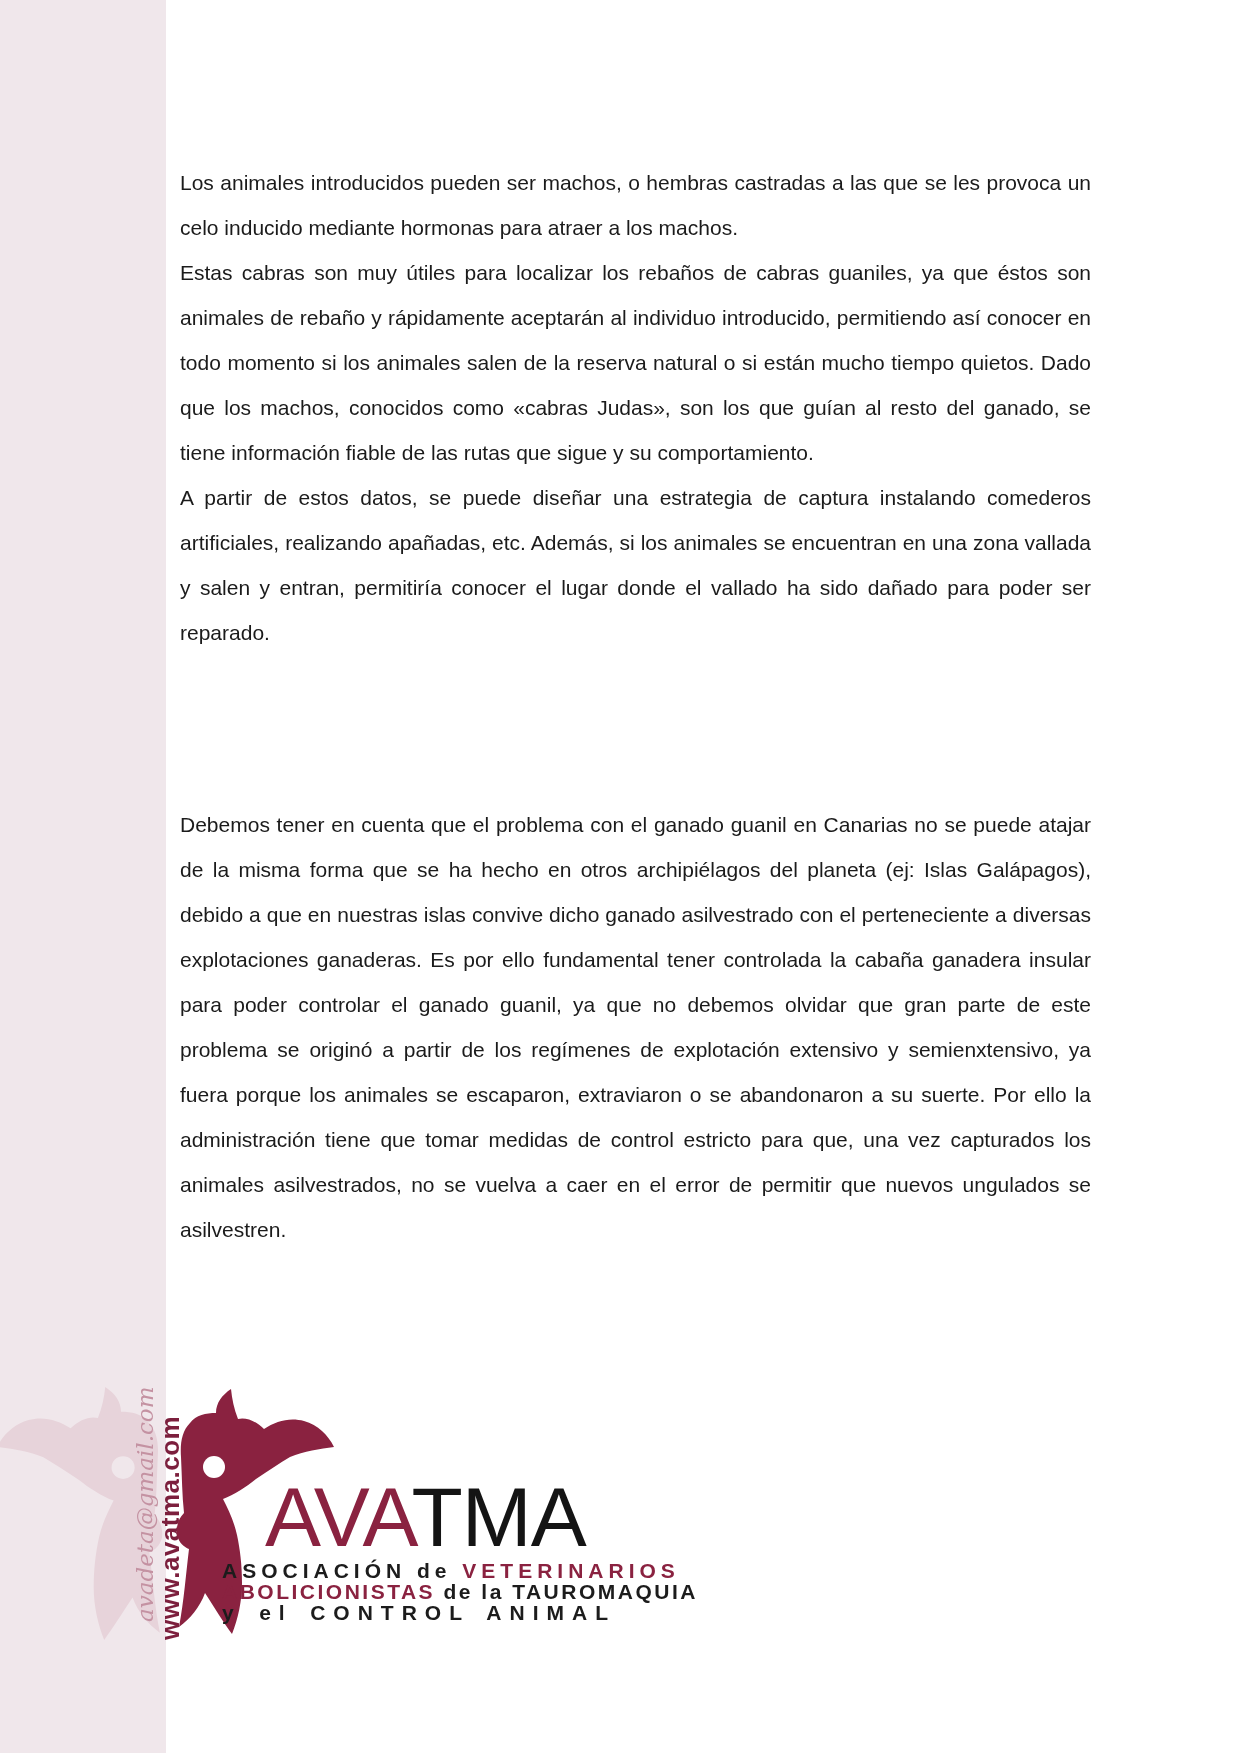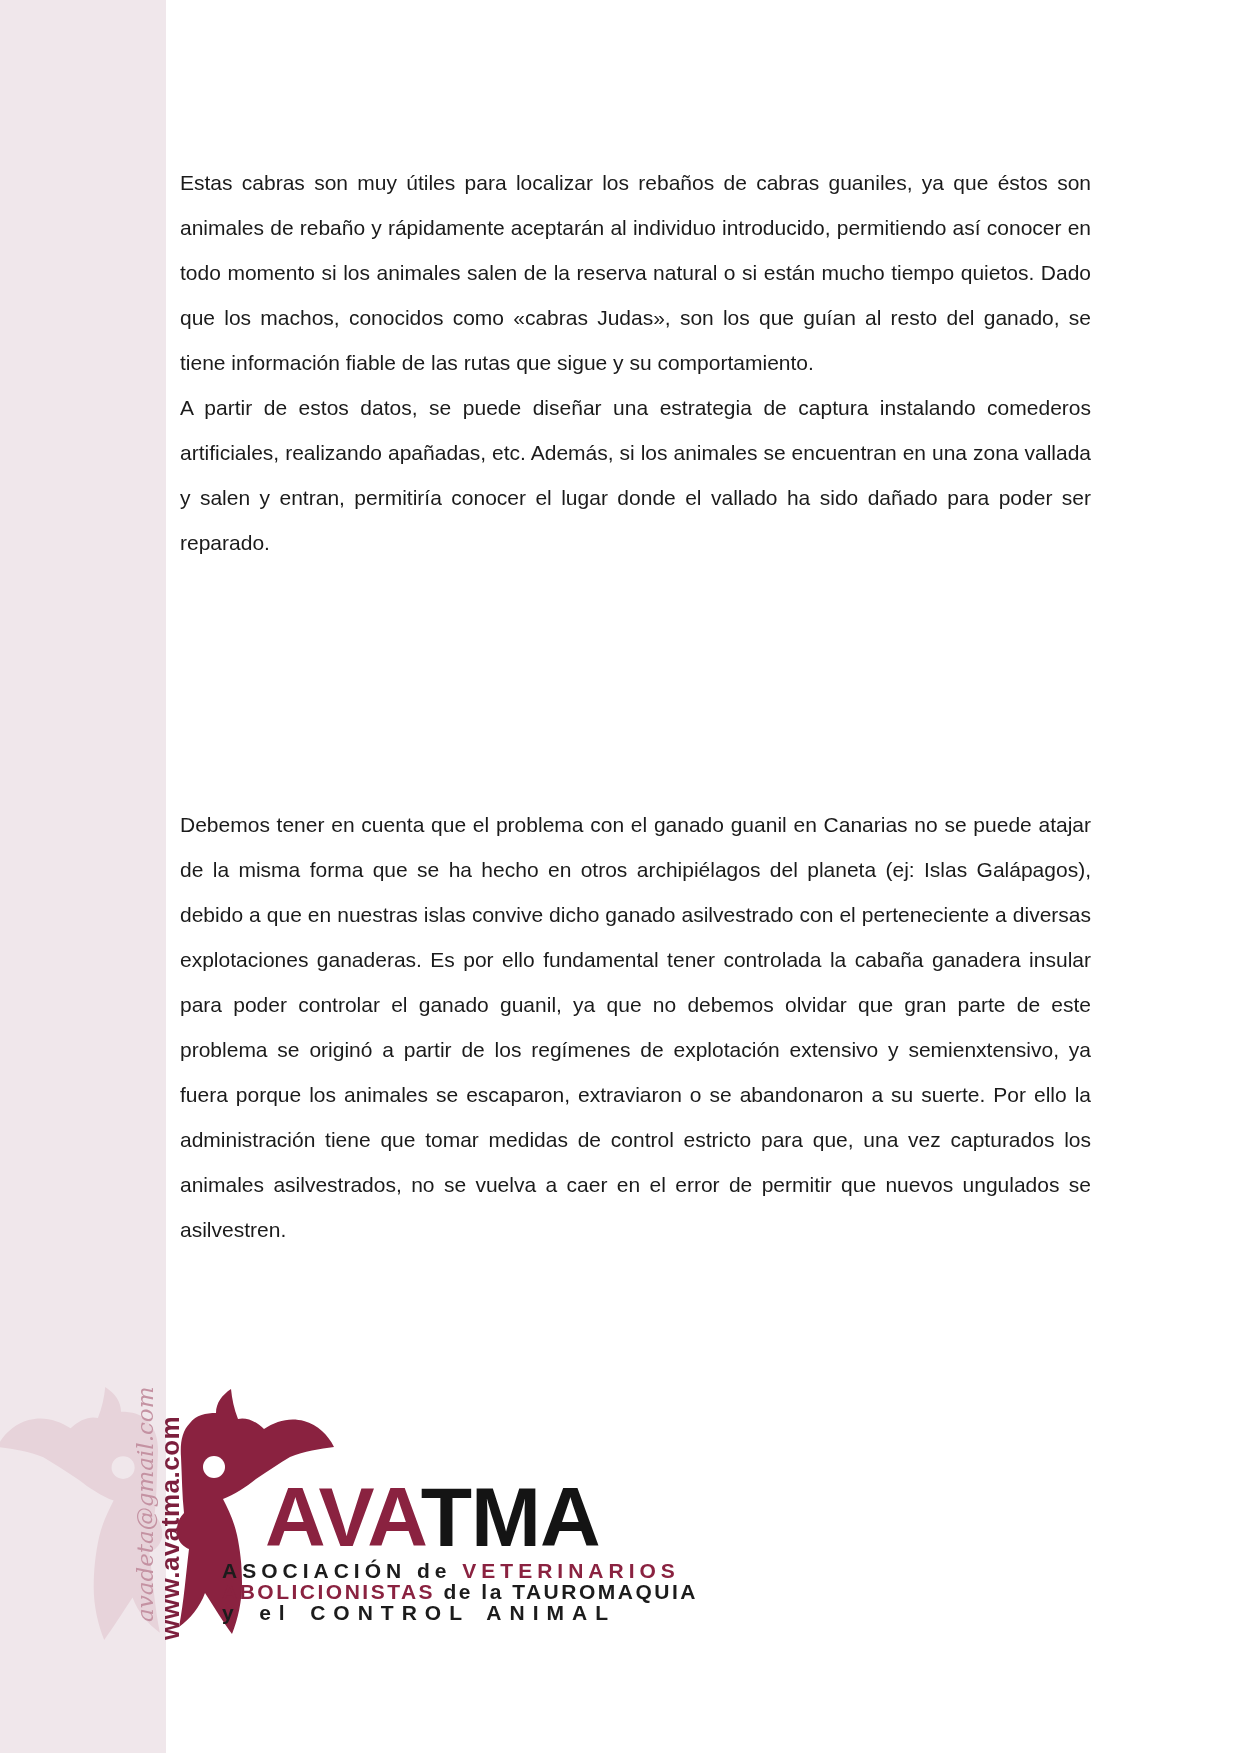--- a/index.html
+++ b/index.html
@@ -49,21 +49,21 @@
     font-weight:bold;
     font-size:26px;
     letter-spacing:0.5px;
     color:#7c1f3d;
   }
   
   .bull-logo{position:absolute;left:176px;top:1387px;z-index:4;}
   .bull-watermark{position:absolute;left:-5px;top:1385px;z-index:2;transform:scaleX(-1);}
   .brand{
     position:absolute;left:265px;top:1475px;
-    font-size:84px;line-height:1;font-weight:bold;
+    font-size:84px;line-height:1;font-weight:normal;
     letter-spacing:-1px;white-space:nowrap;
     z-index:5;
   }
   .brand .accent{color:#8a2240;}
   .brand .rest{color:#141414;}
   .tagline{
     position:absolute;left:222px;top:1560px;width:394px;z-index:5;
     font-weight:bold;color:#1c1c1c;
   }
   .tagline .tl{
@@ -85,20 +85,21 @@
 <svg class="bull-watermark" width="168" height="258" viewBox="0 0 160 250" preserveAspectRatio="none">
   <path fill="#e7d3da" d="M55,2 C46,8 40,16 40,26 C30,26 20,28 14,36 C6,44 4,56 5,70 C6,90 6,108 8,126 C2,132 0,140 1,148 C3,156 8,160 13,162 C10,186 8,214 3,240 C14,232 24,220 29,206 C38,220 48,236 56,247 C62,232 66,214 66,196 C66,178 64,162 61,148 C58,134 52,122 47,112 C58,108 70,100 80,92 C92,84 104,76 114,70 C128,64 144,62 158,60 C152,48 142,38 128,34 C114,30 100,34 88,42 C80,34 70,30 62,32 C58,22 56,12 55,2 Z"></path>
   <circle cx="38" cy="80" r="11" fill="#f0e7eb"></circle>
 </svg>
 
 <div class="vert vert-email">avadeta@gmail.com</div>
 <div class="vert vert-www">www.avatma.com</div>
 
 <main>
   <div class="textflow" id="flow1">
+    <p>Los animales introducidos pueden ser machos, o hembras castradas a las que se les provoca un celo inducido mediante hormonas para atraer a los machos.</p>
     <p>Estas cabras son muy útiles para localizar los rebaños de cabras guaniles, ya que éstos son animales de rebaño y rápidamente aceptarán al individuo introducido, permitiendo así conocer en todo momento si los animales salen de la reserva natural o si están mucho tiempo quietos. Dado que los machos, conocidos como «cabras Judas», son los que guían al resto del ganado, se tiene información fiable de las rutas que sigue y su comportamiento.</p>
     <p>A partir de estos datos, se puede diseñar una estrategia de captura instalando comederos artificiales, realizando apañadas, etc. Además, si los animales se encuentran en una zona vallada y salen y entran, permitiría conocer el lugar donde el vallado ha sido dañado para poder ser reparado.</p>
   </div>
   <div class="textflow" id="flow2">
     <p>Debemos tener en cuenta que el problema con el ganado guanil en Canarias no se puede atajar de la misma forma que se ha hecho en otros archipiélagos del planeta (ej: Islas Galápagos), debido a que en nuestras islas convive dicho ganado asilvestrado con el perteneciente a diversas explotaciones ganaderas. Es por ello fundamental tener controlada la cabaña ganadera insular para poder controlar el ganado guanil, ya que no debemos olvidar que gran parte de este problema se originó a partir de los regímenes de explotación extensivo y semienxtensivo, ya fuera porque los animales se escaparon, extraviaron o se abandonaron a su suerte. Por ello la administración tiene que tomar medidas de control estricto para que, una vez capturados los animales asilvestrados, no se vuelva a caer en el error de permitir que nuevos ungulados se asilvestren.</p>
   </div>
 </main>
 
 <div>
   <svg class="bull-logo" width="160" height="250" viewBox="0 0 160 250" preserveAspectRatio="none">

